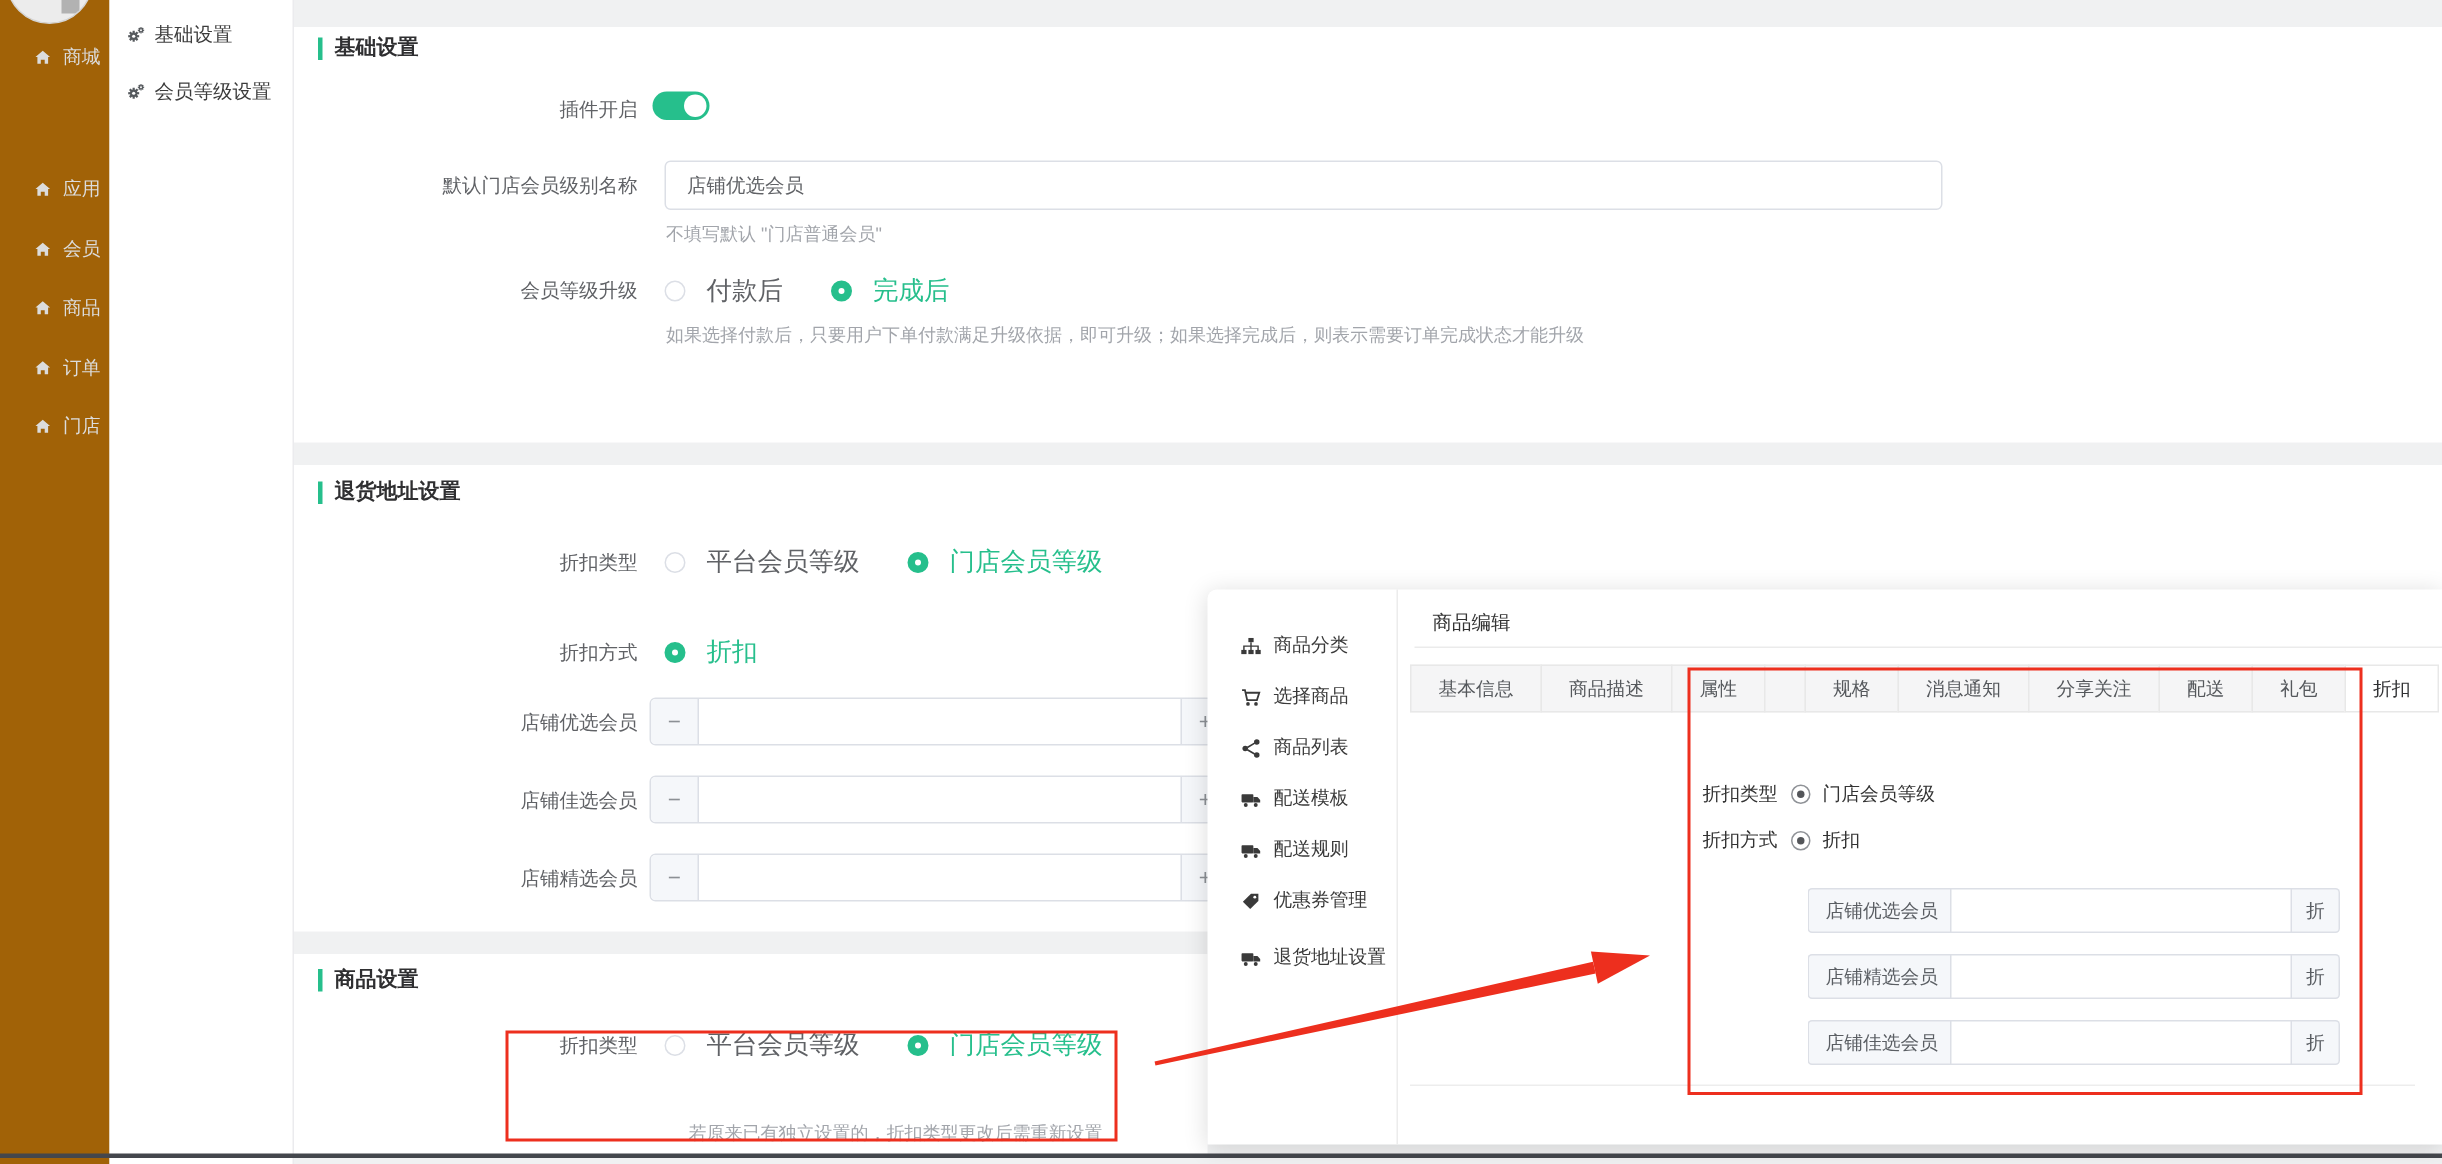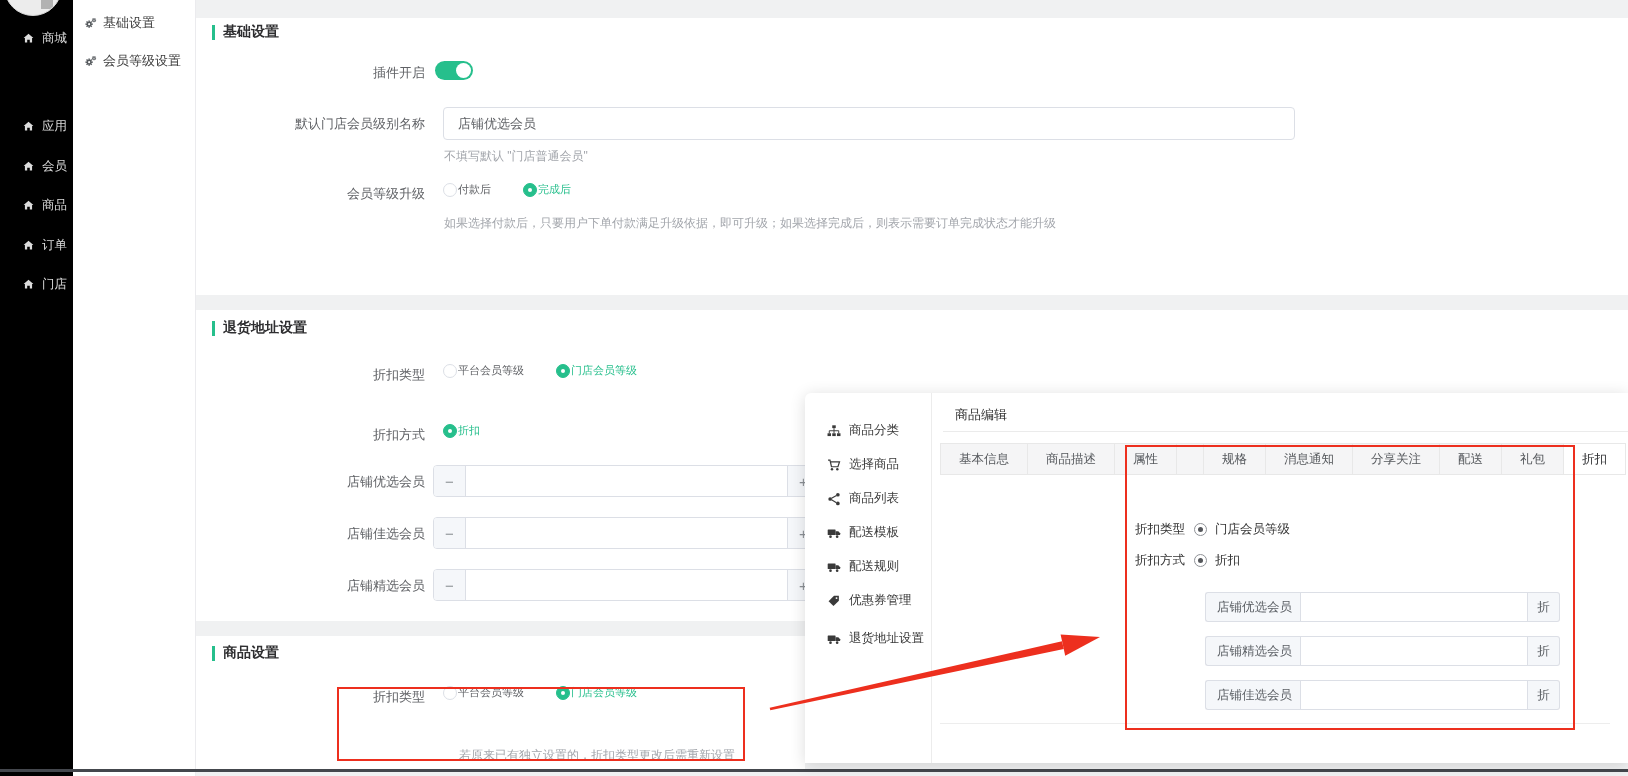--- a/index.html
+++ b/index.html
@@ -1,20 +1,20 @@
 <!DOCTYPE html>
 <html><head>
 <meta charset="utf-8">
 <style>
   * { margin:0; padding:0; box-sizing:border-box; }
   html,body { width:1628px; height:776px; overflow:hidden; }
   body { font-family:"Liberation Sans","DejaVu Sans",sans-serif; background:#f0f1f2; position:relative; }
 
   
-  #dark-sidebar { position:absolute; left:0; top:0; width:73px; height:776px; background:#000000; z-index:3; }
+  #dark-sidebar { position:absolute; left:0; top:0; width:73px; height:776px; background:#a16207; z-index:3; }
   .avatar { position:absolute; left:4px; top:-42px; width:58px; height:58px; border-radius:50%;
             background:#ececec; border:1px solid #d5d5d5; overflow:hidden; }
   .avatar i { position:absolute; right:8px; bottom:6px; width:12px; height:10px; background:#9a9a9a; opacity:.7; }
   .nav-item { position:absolute; left:22px; display:flex; align-items:center; gap:7px;
               color:#dcdcdc; font-size:12.5px; cursor:pointer; white-space:nowrap; }
   .nav-item svg { width:13px; height:13px; }
 
   
   #submenu { position:absolute; left:73px; top:0; width:123px; height:776px; background:#fff;
              border-right:1px solid #ebebee; z-index:3; }
@@ -43,21 +43,21 @@
             font-size:13px; color:#606266; padding:0 14px; outline:none;
             font-family:"Liberation Sans","DejaVu Sans",sans-serif; }
 
   
   .radio-row { position:absolute; display:flex; align-items:center; }
   .radio-opt { display:flex; align-items:center; cursor:pointer; }
   .radio-opt + .radio-opt { margin-left:32px; }
   .rdot { width:14px; height:14px; border-radius:50%; border:1px solid #dcdfe6; background:#fff; position:relative; }
   .rdot.sel { background:#26bf8c; border-color:#26bf8c; }
   .rdot.sel::after { content:""; position:absolute; left:4px; top:4px; width:4px; height:4px; border-radius:50%; background:#fff; }
-  .rlabel { margin-left:1px; font-size:11px; color:#606266; white-space:nowrap; }
+  .rlabel { margin-left:14px; font-size:17px; color:#606266; white-space:nowrap; }
   .rlabel.green { color:#26bf8c; }
 
   
   .stepper { position:absolute; width:387px; height:32px; border:1px solid #dcdfe6; border-radius:4px;
              display:flex; background:#fff; overflow:hidden; }
   .step-btn { width:32px; background:#f5f7fa; color:#8c9095; font-size:15px; display:flex;
               align-items:center; justify-content:center; cursor:pointer; }
   .step-dec { border-right:1px solid #dcdfe6; }
   .step-inc { border-left:1px solid #dcdfe6; }
   .step-val { flex:1; display:flex; align-items:center; justify-content:center; font-size:13px; color:#606266;margin-top:48px; }

